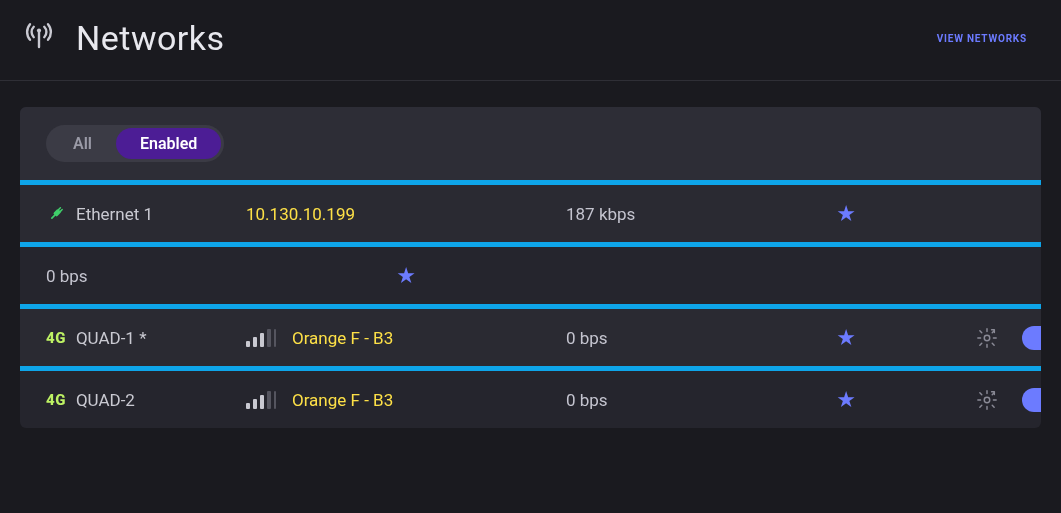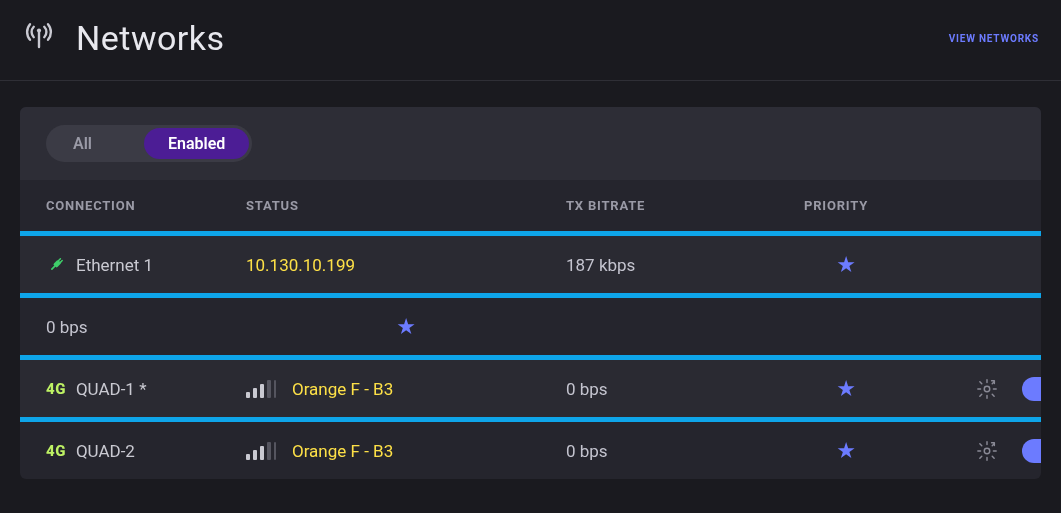--- a/index.html
+++ b/index.html
@@ -8,21 +8,21 @@
     font-family: -apple-system, BlinkMacSystemFont, "Segoe UI", Roboto, Helvetica, Arial, sans-serif;
     color: #c9c9d1;
     width: 1061px;
     height: 513px;
     overflow: hidden;
   }
   .page-header {
     display: flex;
     align-items: center;
     justify-content: space-between;
-    padding: 18px 22px 22px 20px;
+    padding: 18px 34px 22px 20px;
     border-bottom: 1px solid #2f2f36;
   }
   .page-title-wrap { display: flex; align-items: center; gap: 18px; }
   .title-icon { width: 38px; height: 38px; display:flex; align-items:center; justify-content:center; }
   .page-title { font-size: 34px; font-weight: 400; color: #e8e8ee; letter-spacing: 0.5px; }
   .view-link {
     color: #6c7bff; font-size: 10px; font-weight: 700; letter-spacing: 0.8px;
     cursor: pointer;
   }
   .panel {
@@ -31,21 +31,21 @@
     border-radius: 6px;
     overflow: hidden;
   }
   .panel-header {
     display: flex; align-items: center; justify-content: space-between;
     padding: 18px 26px;
     background: #2d2d36;
   }
   .panel-title { font-size: 22px; font-weight: 500; color: #e8e8ee; }
   .seg {
-    display: flex; background: #3b3b45; border-radius: 22px; padding: 3px; gap: 28px;
+    display: flex; background: #3b3b45; border-radius: 22px; padding: 3px;
   }
   .seg-item {
     padding: 6px 24px; border-radius: 20px; font-size: 16px; font-weight: 600;
     color: #9a9aa6; cursor: pointer;
   }
   .seg-item.active { background: #4c1d95; color: #ffffff; }
   .table-head {
     display: grid;
     grid-template-columns: 200px 320px 200px 160px 140px;
     padding: 18px 26px;
@@ -104,27 +104,20 @@
 </div>
 
 <div class="panel">
   <div class="panel-header">
     <div class="seg">
       <div class="seg-item">All</div>
       <div class="seg-item active">Enabled</div>
     </div>
   </div>
 
-  <div class="table-head">
-    <div>CONNECTION</div>
-    <div>STATUS</div>
-    <div>TX BITRATE</div>
-    <div class="col-priority">PRIORITY</div>
-    <div></div>
-  </div>
 
   <div id="rows">
       <div class="row">
         <div class="conn">
           <span class="plug-icon">
             <svg viewBox="0 0 24 24" width="20" height="20">
               <g transform="rotate(45 12 12)">
                 <rect x="9" y="6" width="6" height="8" rx="1.5" fill="#3fce6a"></rect>
                 <line x1="10.5" y1="3" x2="10.5" y2="6" stroke="#3fce6a" stroke-width="1.8" stroke-linecap="round"></line>
                 <line x1="13.5" y1="3" x2="13.5" y2="6" stroke="#3fce6a" stroke-width="1.8" stroke-linecap="round"></line>

